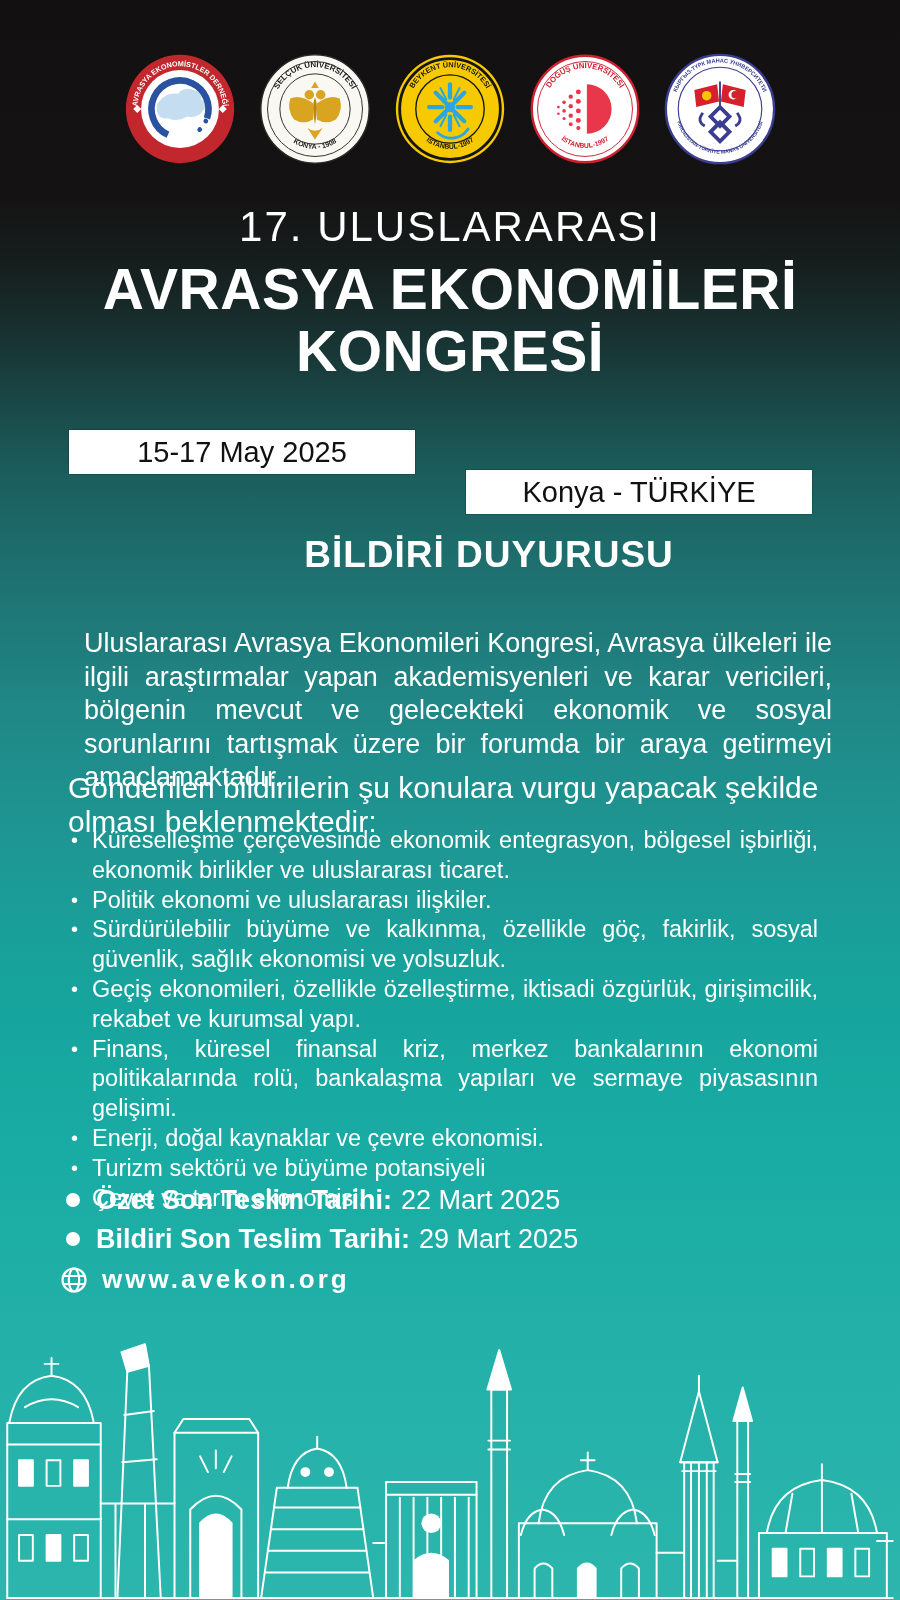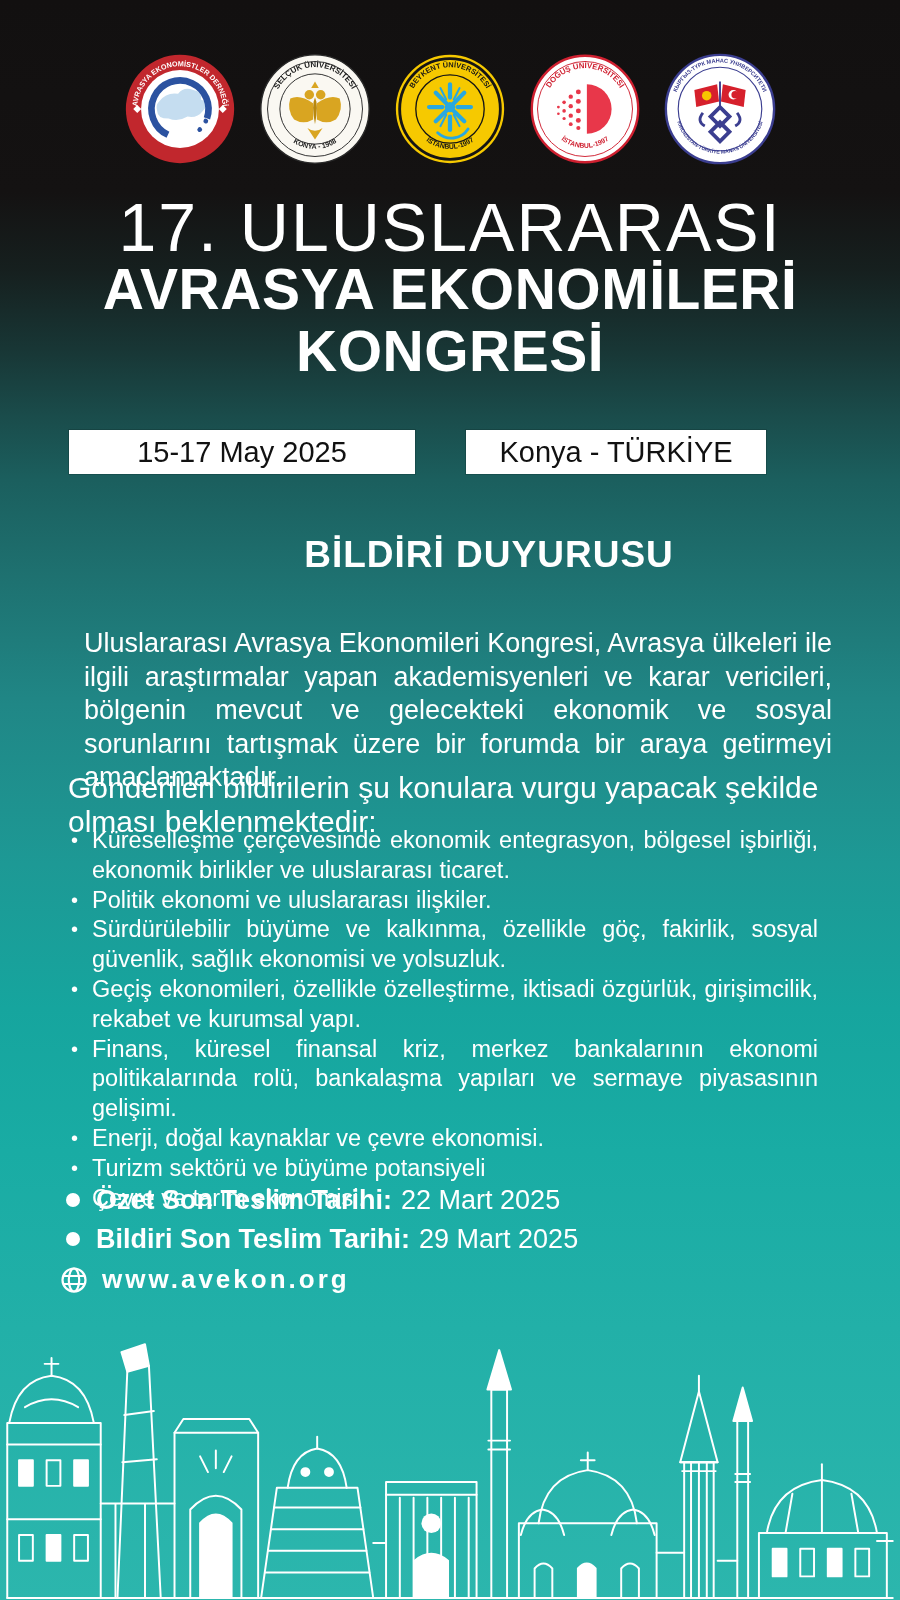--- a/index.html
+++ b/index.html
@@ -23,31 +23,31 @@
       #19aca4 72%,
       #22b0a8 83%,
       var(--bg-bottom,#2cb6ad) 100%);
   }
   .logos-row{
     position:absolute;top:52px;left:0;width:100%;
     display:flex;justify-content:center;align-items:center;gap:21px;
   }
   .logo{width:114px;height:114px;flex:0 0 auto;}
   .title-block{position:absolute;top:196px;left:0;width:100%;text-align:center;line-height:62px;}
-  .title-line1{font-size:68px;font-weight:400;letter-spacing:2px;}
+  .title-line1{font-size:42px;font-weight:400;letter-spacing:2px;}
   .title-line2,.title-line3{font-size:57px;font-weight:700;letter-spacing:0.5px;}
   .info-row{position:absolute;top:430px;left:0;width:100%;}
   .info-box{
     position:absolute;height:44px;background:var(--box-bg,#fff);
     color:var(--box-text,#111);font-weight:400;font-size:29px;
     display:flex;align-items:center;justify-content:center;
     box-shadow:0 0 0 1px rgba(0,0,0,0.15);
   }
   .info-box.date{left:69px;width:346px;}
-  .info-box.loc{left:466px;width:300px;}
+  .info-box.loc{left:466px;width:346px;margin-top:40px;}
   .section-heading{
     position:absolute;top:534px;left:0;width:100%;
     text-align:center;font-size:37px;font-weight:700;letter-spacing:1px;margin-left:39px;
   }
   .lead-paragraph{
     position:absolute;top:600px;left:68px;width:748px;
     font-size:27px;line-height:33.5px;text-align:justify;margin-left:16px;
   }
   .topics-intro{
     position:absolute;top:771px;left:68px;width:760px;

